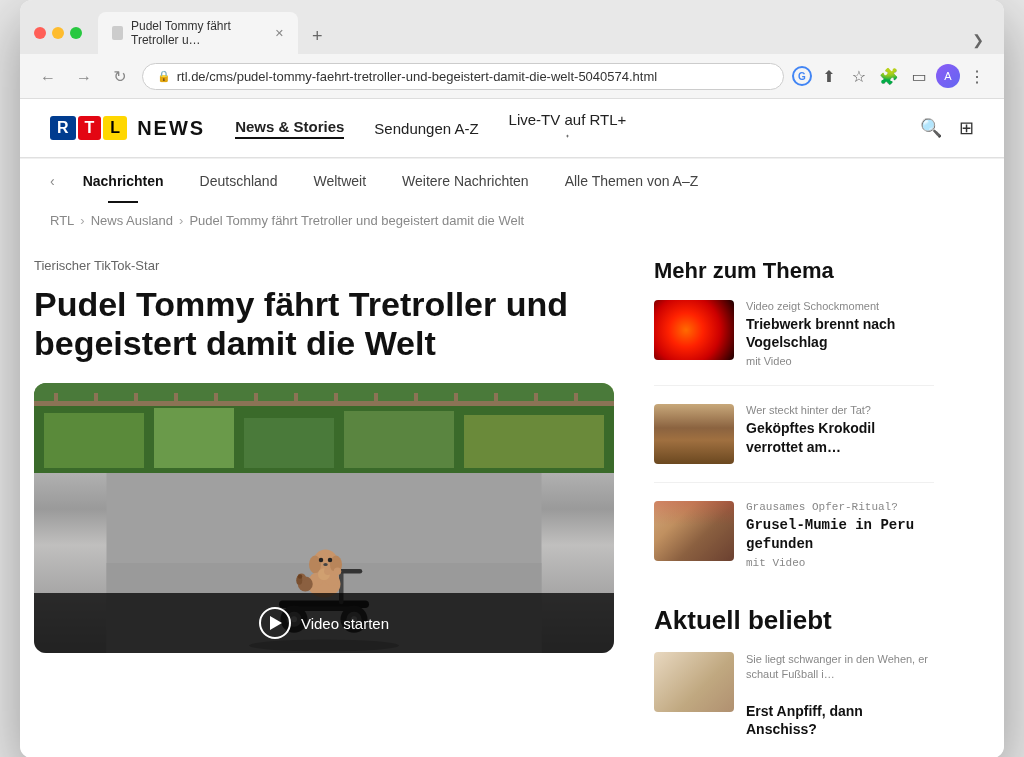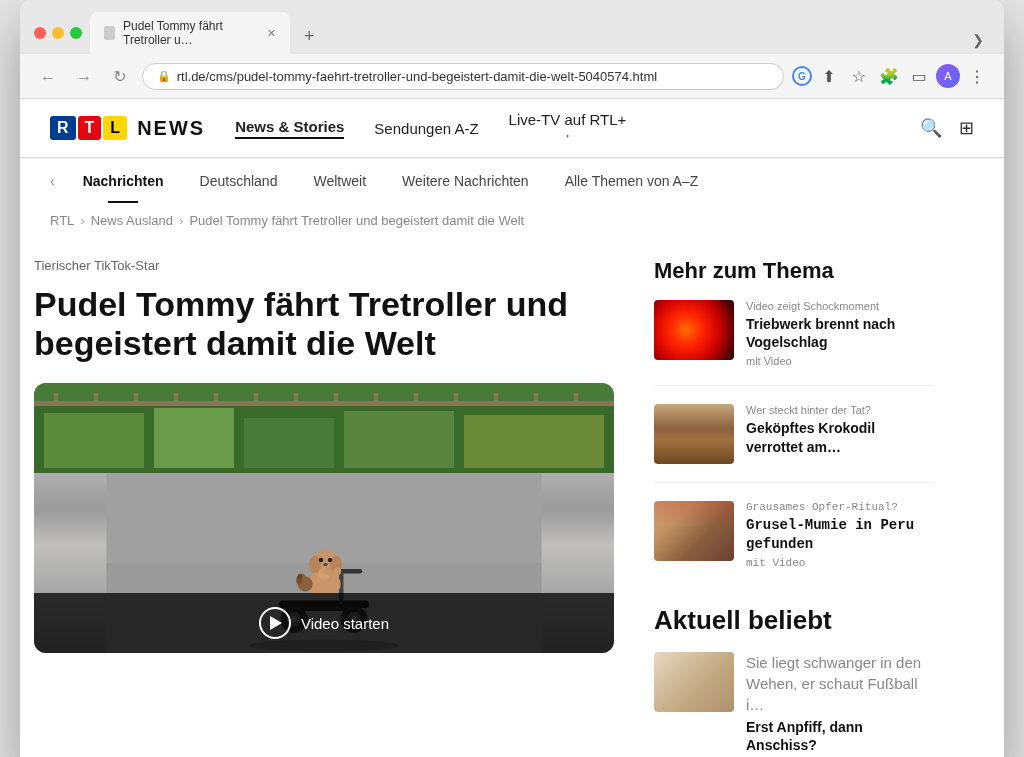--- a/index.html
+++ b/index.html
@@ -19,21 +19,21 @@
       border-radius: 12px;
       box-shadow: 0 20px 60px rgba(0,0,0,0.35);
       overflow: hidden;
     }
 
     .browser-titlebar {
       background: #e8e8e8;
       padding: 12px 14px 0;
       display: flex;
       align-items: center;
-      gap: 0;
+      gap: 8px;
     }
 
     .traffic-lights {
       display: flex;
       gap: 6px;
       margin-right: 8px;
     }
     .traffic-light {
       width: 12px;
       height: 12px;
@@ -471,21 +471,21 @@
       border-radius: 4px;
       flex-shrink: 0;
       overflow: hidden;
     }
     .thumb-soccer {
       width: 100%;
       height: 100%;
       background: linear-gradient(135deg, #e8d8c0 0%, #d4c0a0 30%, #c0a880 60%, #b09070 100%);
     }
     .aktuell-info { flex: 1; }
-    .aktuell-label { font-size: 15px; color: #888; margin-bottom: 3px; line-height: 1.4; }
+    .aktuell-label { font-size: 11px; color: #888; margin-bottom: 19px; line-height: 1.4; }
     .aktuell-title { font-size: 14px; font-weight: 700; color: #111; line-height: 1.3; }
   </style>
 </head>
 <body>
 
 <div class="browser">
 
   <div class="browser-titlebar">
     <div class="traffic-lights">
       <div class="traffic-light tl-red"></div>

